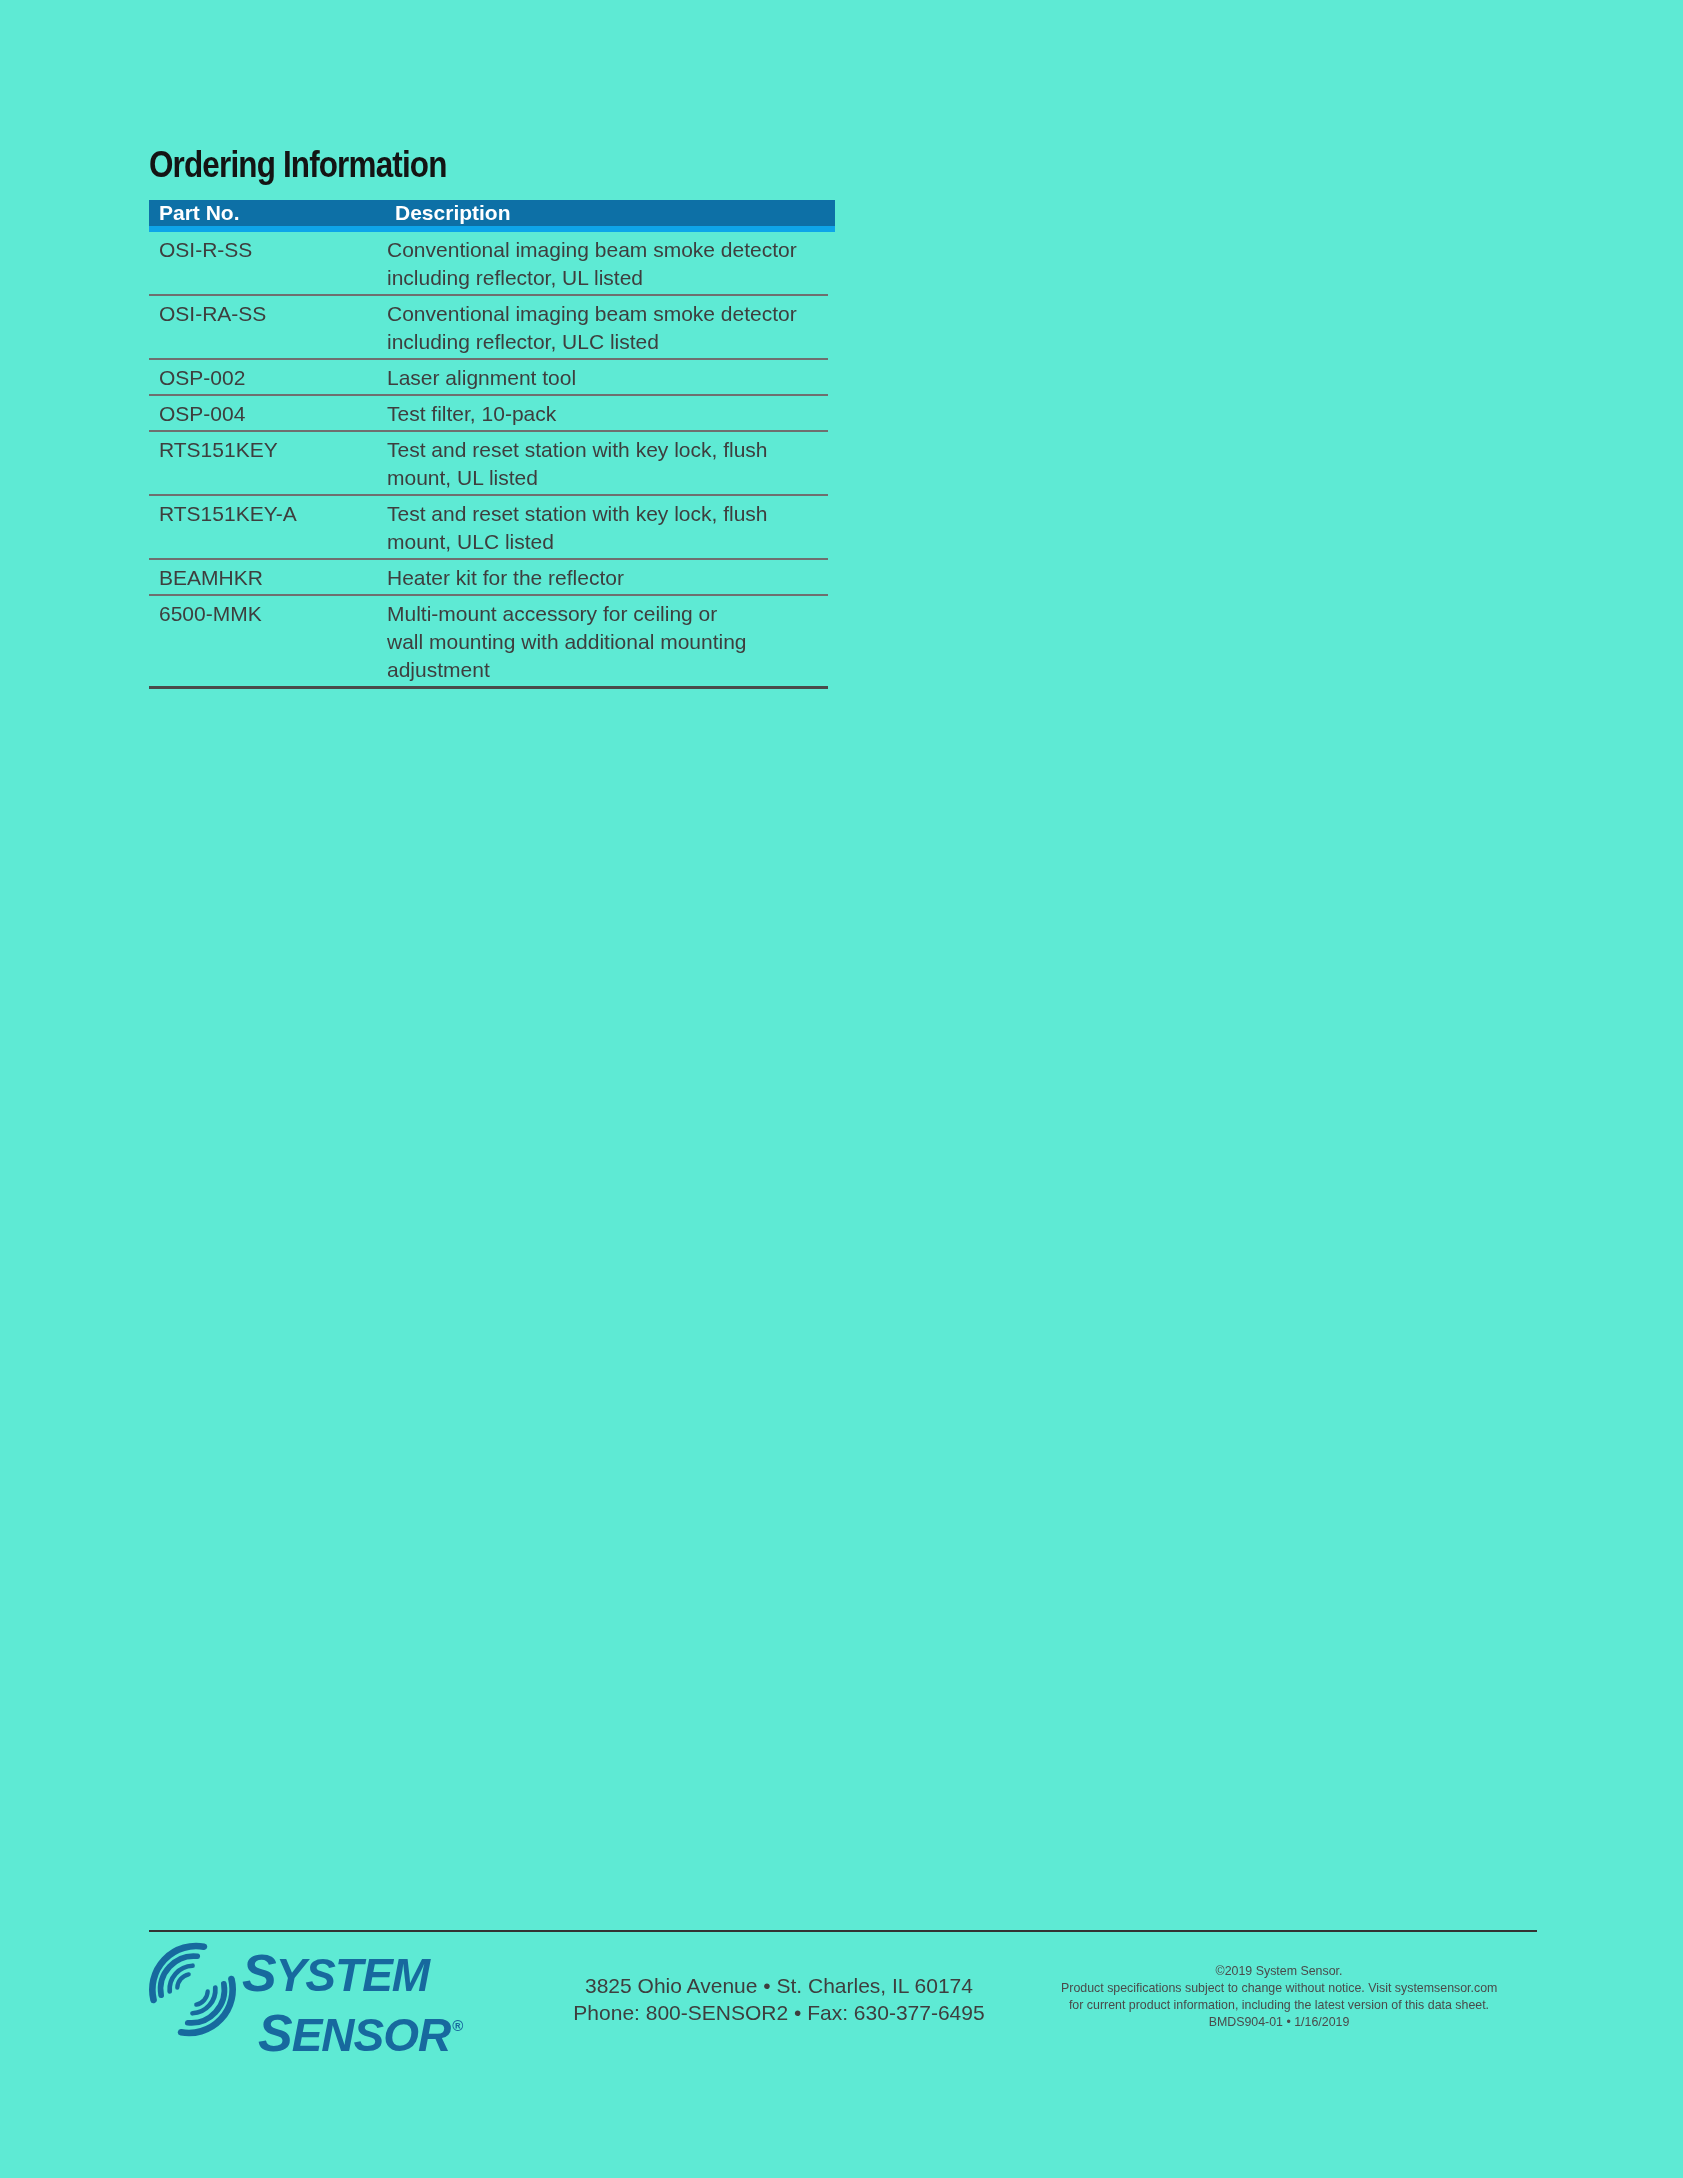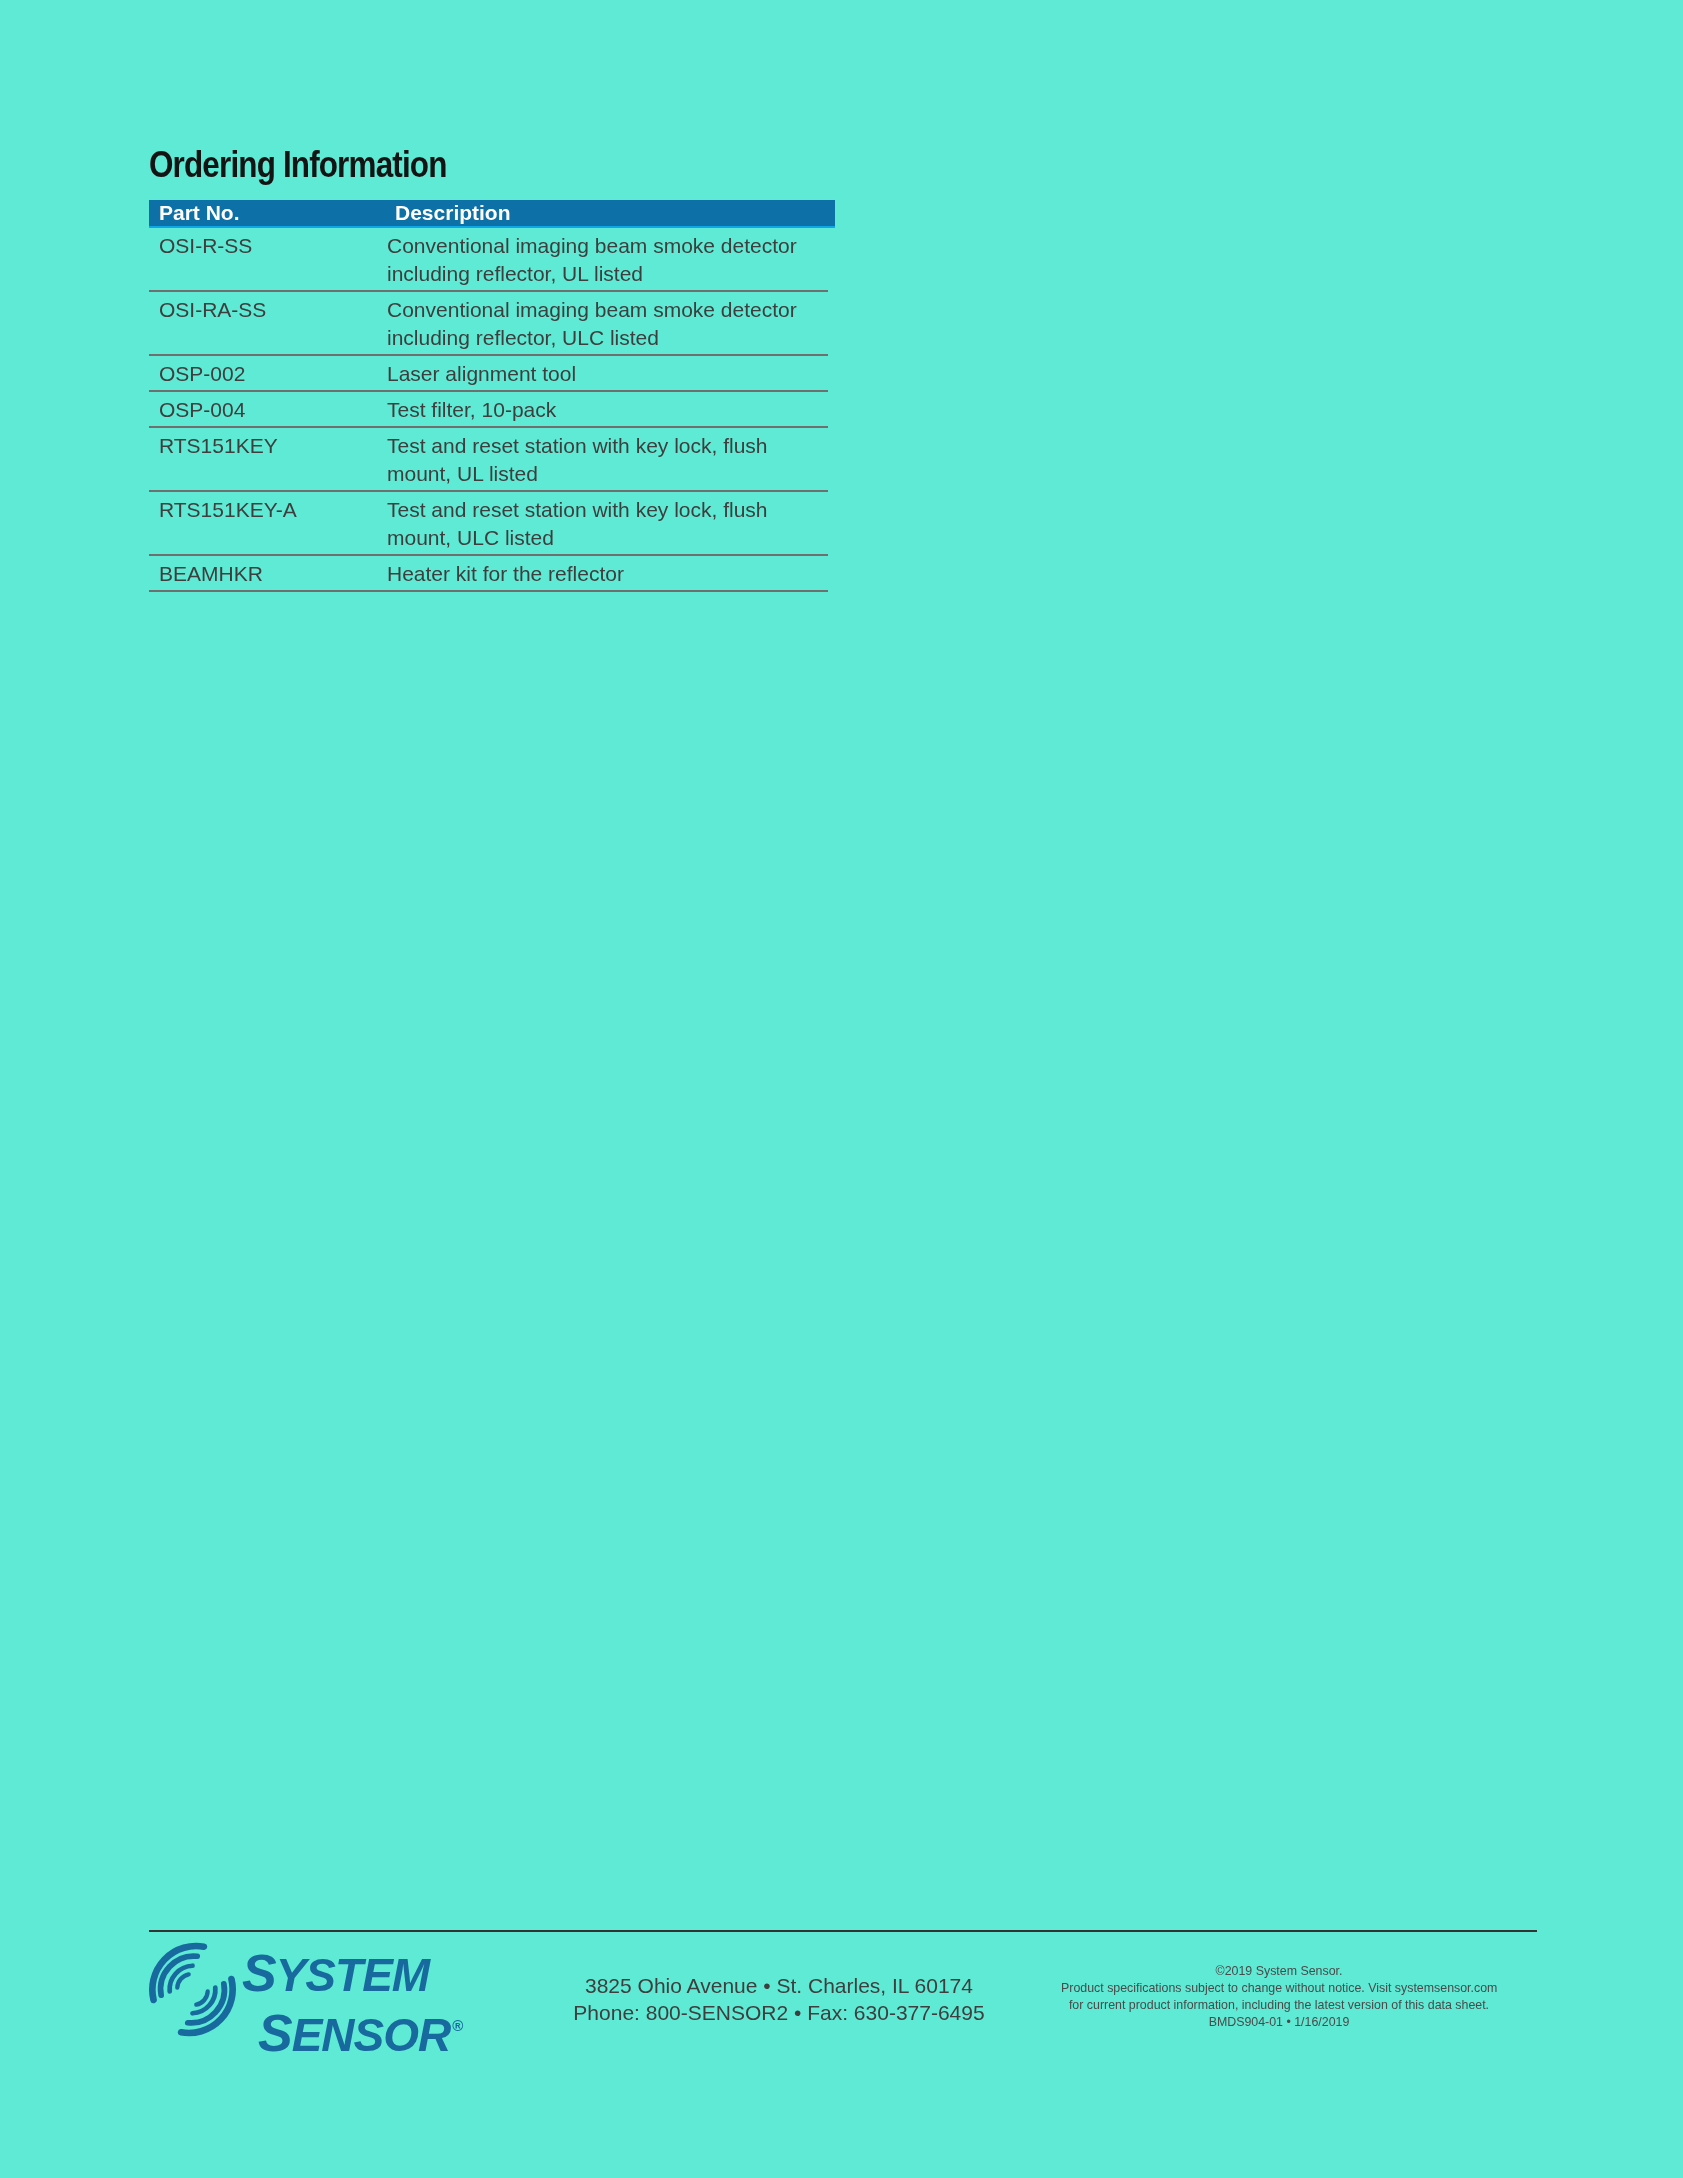--- a/index.html
+++ b/index.html
@@ -41,21 +41,21 @@
     position: absolute;
     left: 149px;
     top: 200px;
     width: 686px;
   }
   .thead {
     display: grid;
     grid-template-columns: 235px 444px;
     column-gap: 8px;
     background: #0d70a6;
-    border-bottom: 2px solid #0ea5e9;
+    border-bottom: 6px solid #0ea5e9;
     height: 26px;
     line-height: 26px;
   }
   .th {
     color: #ffffff;
     font-weight: bold;
     font-size: 21px;
   }
   .trow {
     display: grid;
@@ -174,20 +174,26 @@
 mount, UL listed</div>
     </div>
     <div class="trow">
       <div class="td col1">RTS151KEY-A</div>
       <div class="td col2 desc">Test and reset station with key lock, flush
 mount, ULC listed</div>
     </div>
     <div class="trow">
       <div class="td col1">BEAMHKR</div>
       <div class="td col2 desc">Heater kit for the reflector</div>
+    </div>
+    <div class="trow last">
+      <div class="td col1">6500-MMK</div>
+      <div class="td col2 desc">Multi-mount accessory for ceiling or
+wall mounting with additional mounting
+adjustment</div>
     </div>
   </div>
 
   <div class="footer-rule"></div>
 
   <svg class="logo-icon" viewBox="0 0 100 100" xmlns="http://www.w3.org/2000/svg" aria-hidden="true">
     <g stroke="#17699e" fill="none" stroke-linecap="round">
       <path d="M62 5 A46 46 0 0 0 9 61" stroke-width="7"></path>
       <path d="M55 15 A35 35 0 0 0 17 56" stroke-width="6"></path>
       <path d="M50 25 A25 25 0 0 0 26 52" stroke-width="5"></path>

